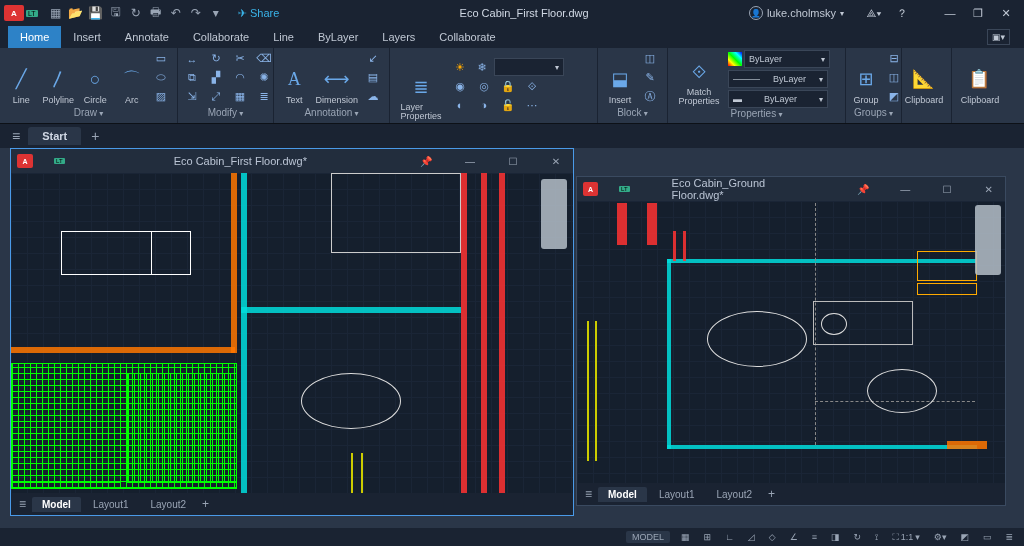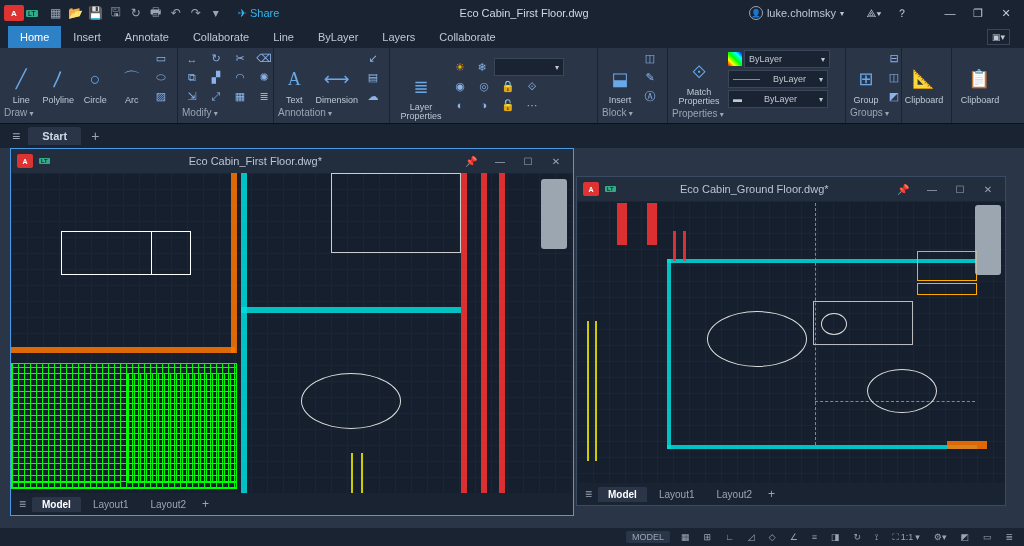--- a/index.html
+++ b/index.html
@@ -22,21 +22,21 @@
 
 .menubar { height: 22px; background: #1a2332; display: flex; align-items: stretch; font-size: 11px; padding-left: 8px; }
 .menubar .mtab { padding: 0 12px; display: flex; align-items: center; color: #c0c8d4; cursor: pointer; }
 .menubar .mtab.active { background: #2d82c7; color: #fff; }
 .menubar .obox { margin-left: auto; margin-right: 14px; color: #c0c8d4; padding: 2px 4px; border: 1px solid #3a4658; font-size: 9px; align-self: center; cursor: pointer; }
 
 
 .ribbon { height: 76px; background: #2a3648; display: flex; border-bottom: 1px solid #0d1117; }
 .panel { border-right: 1px solid #1a2332; display: flex; flex-direction: column; padding: 2px 4px 0; }
 .panel-body { flex: 1; display: flex; align-items: stretch; gap: 2px; }
-.panel-title { height: 16px; font-size: 10px; color: #9aa5b5; cursor: pointer; }
+.panel-title { height: 16px; font-size: 10px; color: #9aa5b5; text-align: center; cursor: pointer; }
 .panel-title::after { content: " ▾"; font-size: 8px; }
 .rbtn-big { width: 36px; display: flex; flex-direction: column; align-items: center; justify-content: flex-end; padding: 2px; color: #c0c8d4; font-size: 9px; cursor: pointer; gap: 2px; }
 .rbtn-big .ico { width: 28px; height: 28px; display: flex; align-items: center; justify-content: center; font-size: 18px; color: #6aa8e8; }
 .rbtn-big.wide { width: 54px; }
 .rgrid { display: grid; grid-template-columns: repeat(3, 22px); grid-auto-rows: 18px; gap: 1px 2px; align-content: center; }
 .rgrid2 { display: grid; grid-template-columns: repeat(4, 22px); grid-auto-rows: 18px; gap: 1px 2px; align-content: center; }
 .ricon { width: 20px; height: 16px; display: flex; align-items: center; justify-content: center; color: #8ab4e8; font-size: 11px; cursor: pointer; }
 .layer-row { display: flex; align-items: center; gap: 2px; height: 18px; }
 .layer-combo { background: #1a2332; border: 1px solid #3a4658; height: 18px; width: 86px; font-size: 9px; color: #c0c8d4; padding: 0 4px; display: flex; align-items: center; justify-content: space-between; }
 .layer-combo::after { content: "▾"; font-size: 8px; }
@@ -44,21 +44,21 @@
 
 .doctabs { height: 24px; background: #1a2332; display: flex; align-items: center; padding: 0 8px; gap: 4px; }
 .doctabs .hbtn { color: #9aa5b5; font-size: 14px; padding: 0 4px; cursor: pointer; }
 .doctab { background: #2a3648; color: #d0d8e4; font-size: 11px; padding: 3px 14px; border-radius: 3px 3px 0 0; cursor: pointer; font-weight: 600; }
 .doctabs .plus { color: #9aa5b5; font-size: 14px; padding: 0 6px; cursor: pointer; }
 
 
 .workspace { position: absolute; left: 0; right: 0; top: 148px; bottom: 18px; background: #2a3648; }
 .docwin { position: absolute; background: #0d1520; border: 1px solid #3a4a60; display: flex; flex-direction: column; }
 .docwin.active { border-color: #4a9ae8; }
-.docwin-title { height: 24px; background: #222d3d; display: flex; align-items: center; padding: 0 6px; color: #bac4d4; font-size: 11px; gap: 6px; }
+.docwin-title { height: 24px; background: #222d3d; display: flex; align-items: center; padding: 0 6px; color: #bac4d4; font-size: 11px; gap: 21px; }
 .docwin-title .dlogo { width: 16px; height: 14px; background: #d33; border-radius: 2px; color: #fff; font-size: 7px; display: flex; align-items: center; justify-content: center; font-weight: bold; }
 .docwin-title .dlt { background: #3a8; color: #000; font-size: 6px; padding: 0 2px; border-radius: 1px; }
 .docwin-title .spacer { flex: 1; }
 .docwin-title .wbtn { width: 22px; text-align: center; cursor: pointer; font-size: 10px; color: #9aa5b5; }
 .docwin-canvas { flex: 1; background: #151f2d; position: relative; overflow: hidden; background-image: linear-gradient(#1a2536 1px, transparent 1px), linear-gradient(90deg, #1a2536 1px, transparent 1px); background-size: 16px 16px; }
 .docwin-tabs { height: 22px; background: #1a2332; display: flex; align-items: center; padding: 0 4px; gap: 2px; font-size: 10px; }
 .docwin-tabs .ltab { padding: 2px 10px; color: #9aa5b5; cursor: pointer; }
 .docwin-tabs .ltab.active { background: #2a3648; color: #fff; font-weight: 600; border-radius: 2px 2px 0 0; }
 .docwin-tabs .hbtn { color: #9aa5b5; font-size: 12px; padding: 0 4px; cursor: pointer; }
 
@@ -188,21 +188,21 @@
         <div class="ricon">☁</div>
       </div>
     </div>
     <div class="panel-title">Annotation</div>
   </div>
 
   <div class="panel" style="width:208px">
     <div class="panel-body">
       <div class="rbtn-big wide">
           <div class="ico">≣</div>
-          <span style="white-space:pre;text-align:center;line-height:1">Layer
+          <span style="white-space:pre;text-align:left;line-height:1">Layer
 Properties</span>
         </div>
       <div style="display:flex;flex-direction:column;gap:2px;justify-content:center">
         <div class="layer-row">
           <div class="ricon" style="color:#fa0">☀</div>
           <div class="ricon">❄</div>
           <div class="layer-combo" style="width:70px">
               <span></span>
             </div>
         </div>

